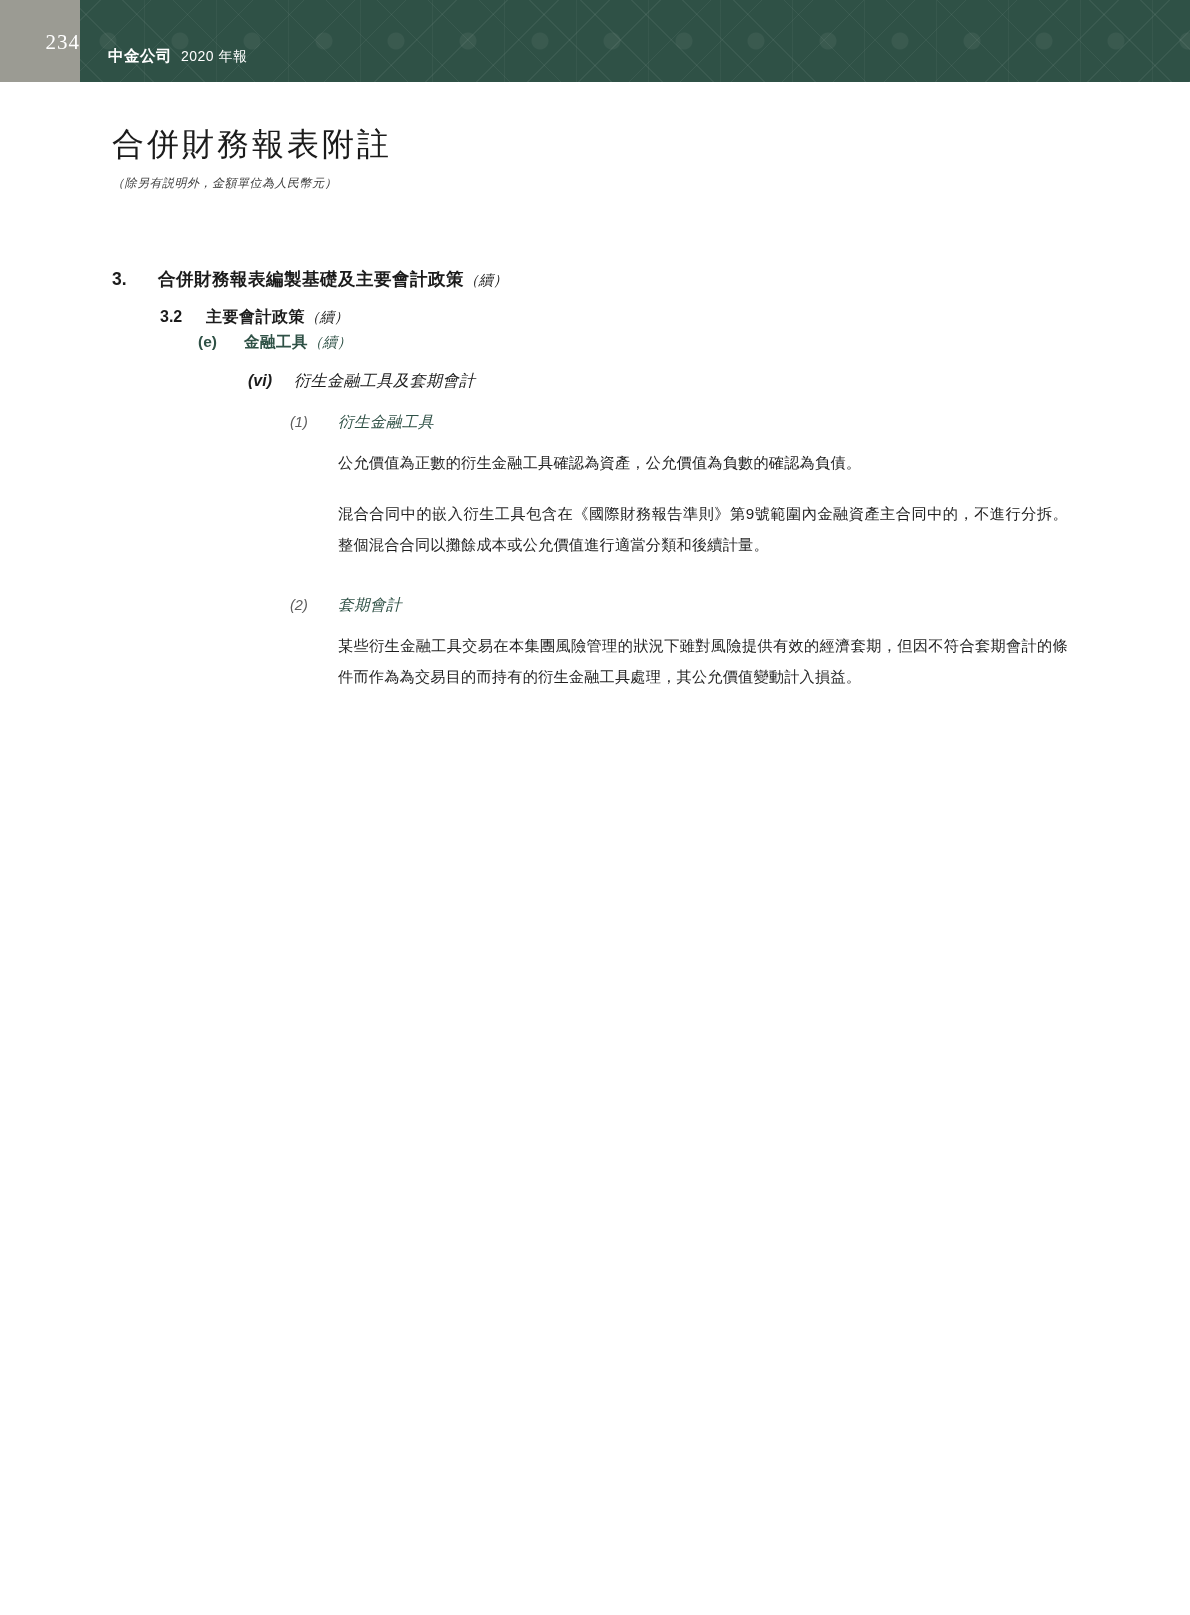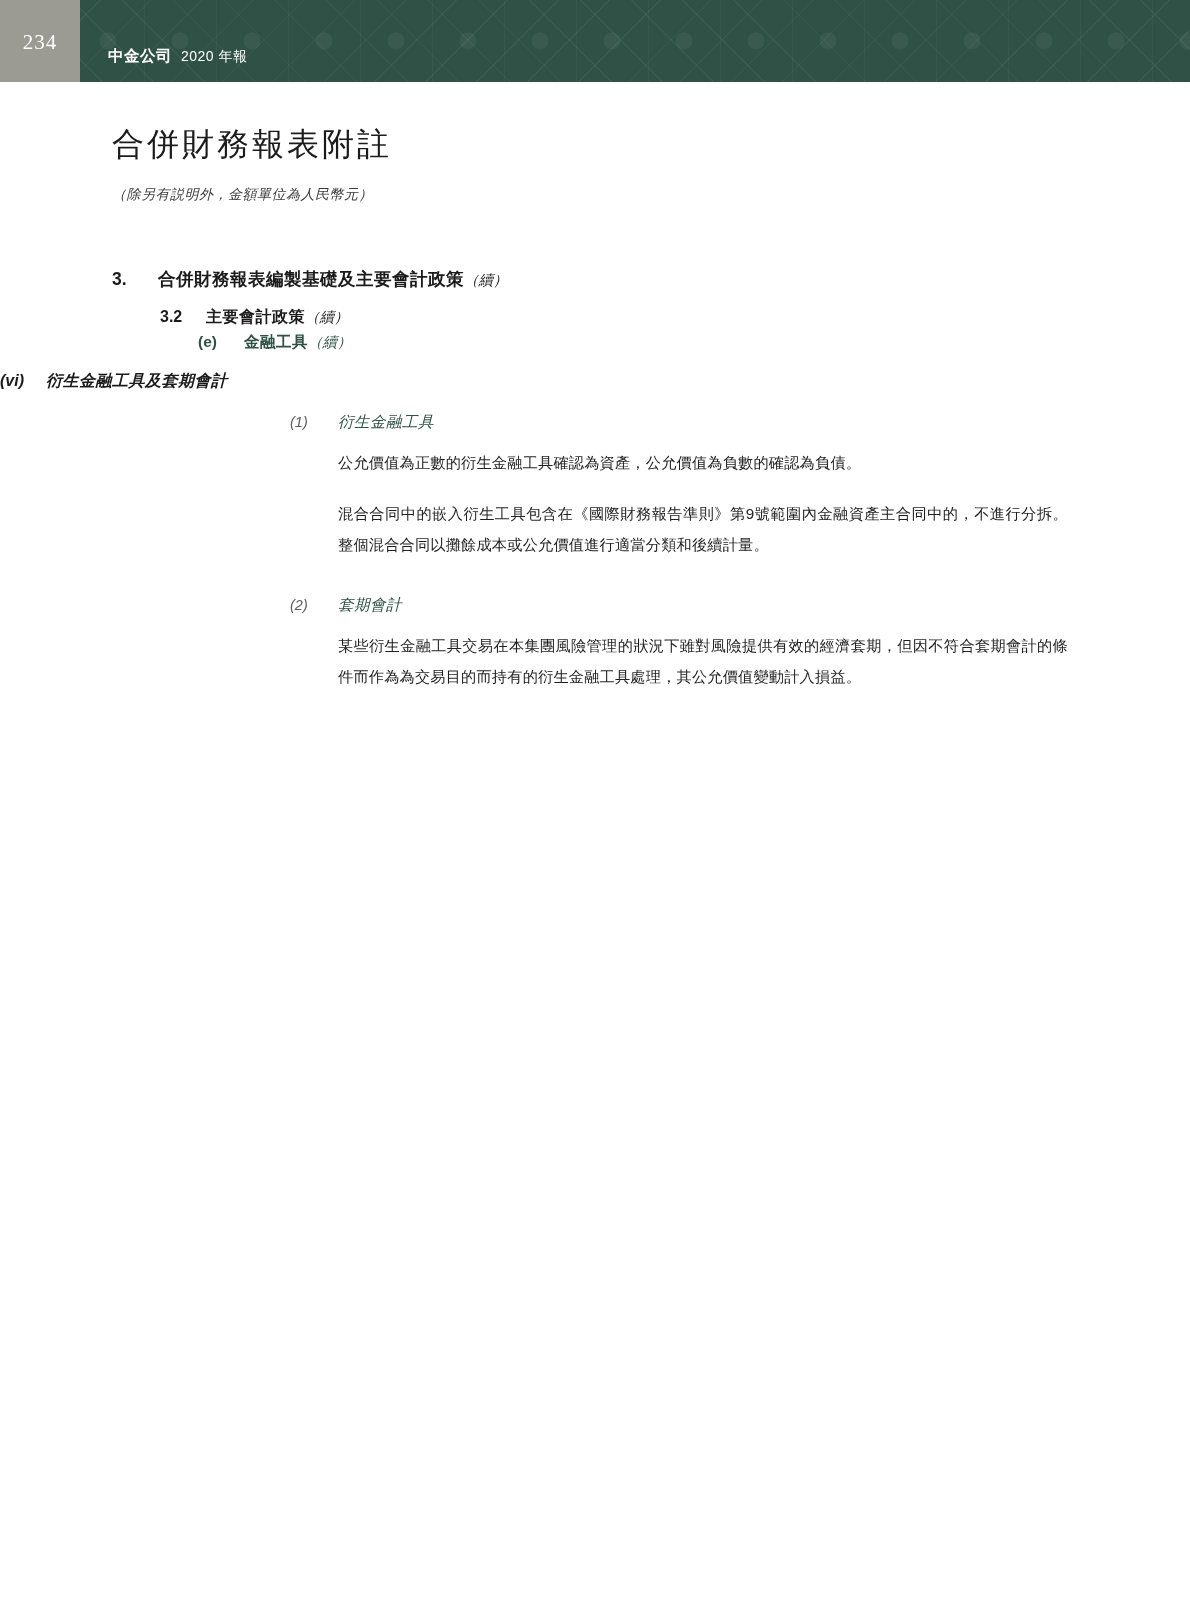--- a/index.html
+++ b/index.html
@@ -41,21 +41,21 @@
   }
   .page-number-box {
     position: absolute;
     top: 0;
     left: 0;
     width: 80px;
     height: 84px;
     background: #9b9b93;
     display: flex;
     align-items: center;
-    justify-content: center;
+    justify-content: flex-end;
   }
   .page-number {
     color: #ffffff;
     font-family: "Liberation Serif", serif;
     font-size: 21px;
     letter-spacing: 1px;
   }
   .header-text {
     position: absolute;
     left: 108px;
@@ -93,22 +93,22 @@
     font-family: "Liberation Serif", serif;
     font-size: 32px;
     letter-spacing: 3px;
     color: #1b1b1b;
     font-weight: normal;
   }
 
   .doc-subnote {
     position: absolute;
     left: 112px;
-    top: 104px;
-    font-size: 14px;
+    top: 93px;
+    font-size: 12px;
     font-style: italic;
     color: #3c3c3c;
     letter-spacing: 0.5px;
   }
 
   .content {
     position: absolute;
     left: 0;
     top: 185px;
     width: 1190px;
@@ -177,34 +177,35 @@
   .lvl3 .txt {
     font-size: 15.5px;
     font-weight: bold;
     color: #2f5146;
     letter-spacing: 0.5px;
   }
   .lvl3 .cont { color: #2f5146; }
 
   .lvl4 {
     display: flex;
+    margin-left: 248px;
     margin-bottom: 20px;
     align-items: baseline;
   }
   .lvl4 .num {
     width: 46px;
     flex: 0 0 46px;
     font-size: 16px;
     font-weight: bold;
     font-style: italic;
     color: #1b1b1b;
   }
   .lvl4 .txt {
     font-size: 16px;
-    font-weight: bold;
+    font-weight: normal;
     font-style: italic;
     color: #1b1b1b;
     letter-spacing: 0.5px;
   }
 
   .lvl5 {
     display: flex;
     margin-left: 290px;
     margin-bottom: 14px;
     align-items: baseline;

